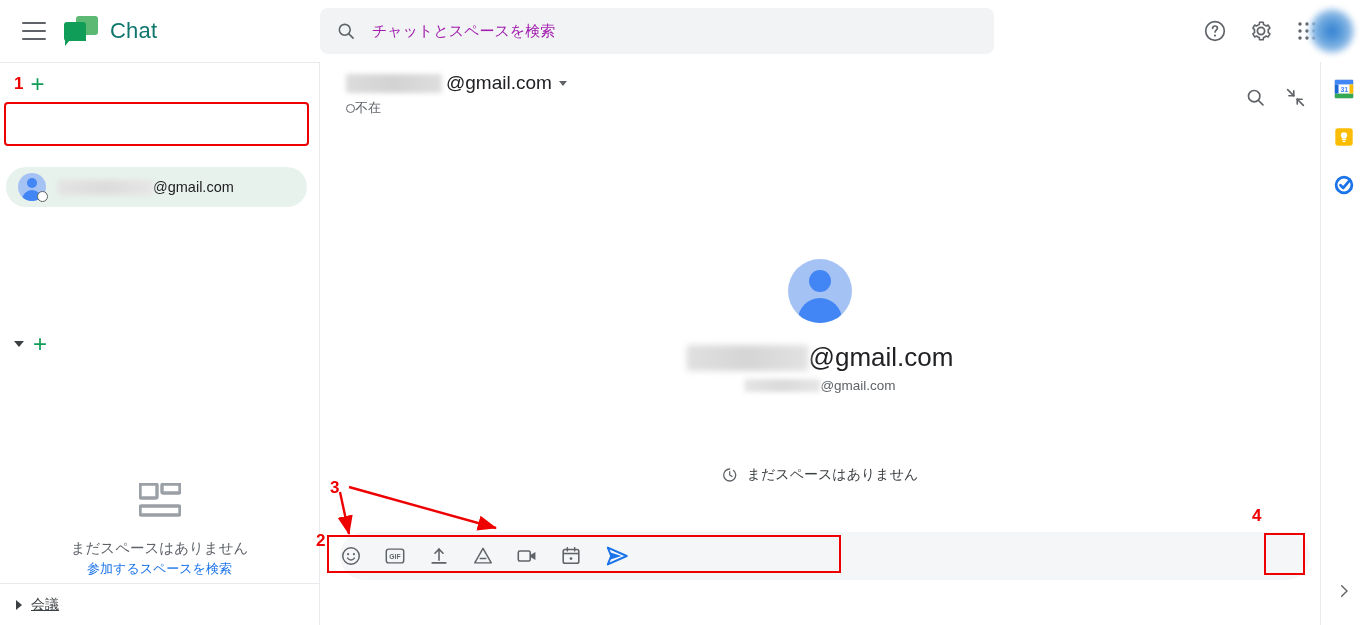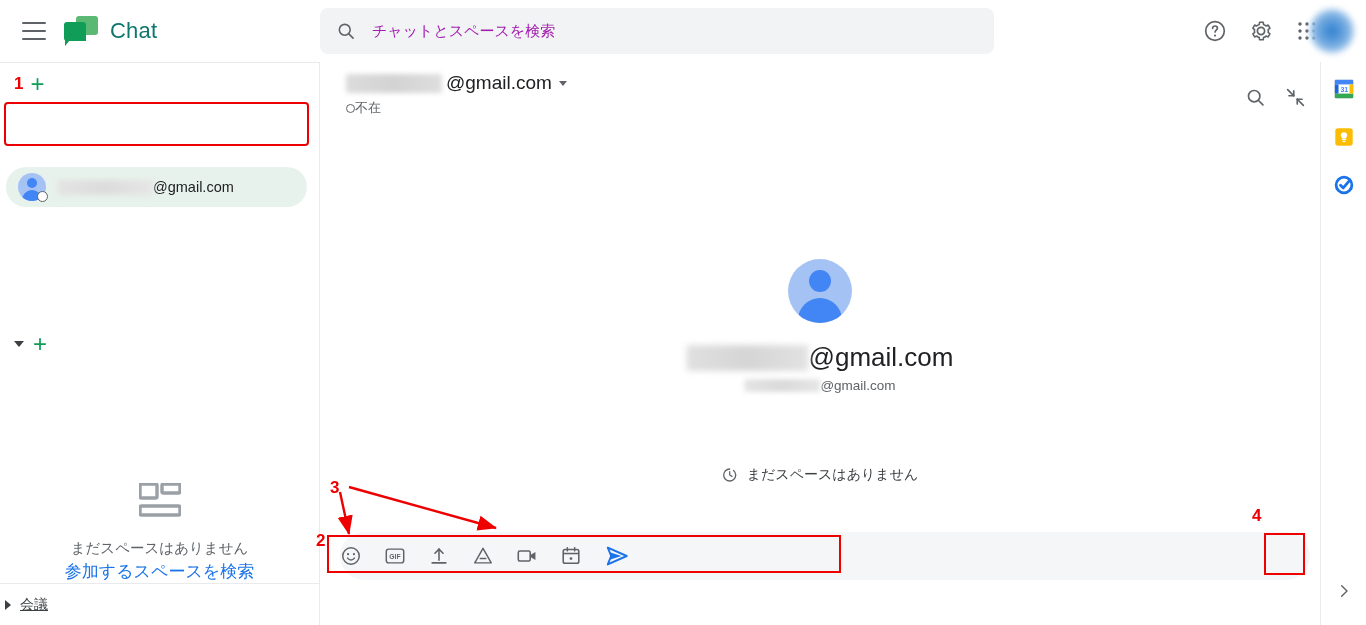--- a/index.html
+++ b/index.html
@@ -121,25 +121,25 @@
     background: linear-gradient(90deg,#e3e3e3,#dcdcdc,#e6e6e6);
     filter: blur(2.4px); }
   .item-text { font-size: 14.5px; color: #202124; display: flex; align-items: center; gap: 0; }
 
   .empty-spaces {
     position: absolute; left: 0; top: 420px; width: 319px;
     display: flex; flex-direction: column; align-items: center; gap: 2px;
   }
   .spaces-glyph { margin-bottom: 12px; }
   .empty-line { font-size: 14.5px; color: #5f6368; }
-  .empty-link { font-size: 17px; color: #1a73e8; cursor: pointer; }
+  .empty-link { font-size: 13px; color: #1a73e8; cursor: pointer; }
 
   .meet-row {
     position: absolute; left: 0; bottom: 0; width: 319px; height: 42px;
-    display: flex; align-items: center; padding-left: 5px;
+    display: flex; align-items: center; padding-left: 16px;
     border-top: 1px solid #e8eaed; font-size: 14px; color: #3c4043;
     cursor: pointer;
     text-decoration: underline;
   }
 
   .vdivider {
     position: absolute; left: 319px; top: 62px; width: 1px; height: 563px;
     background: #e8eaed;
   }
 

